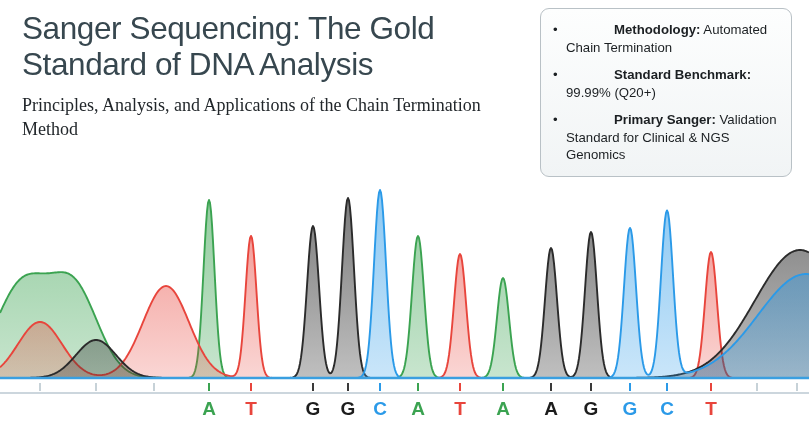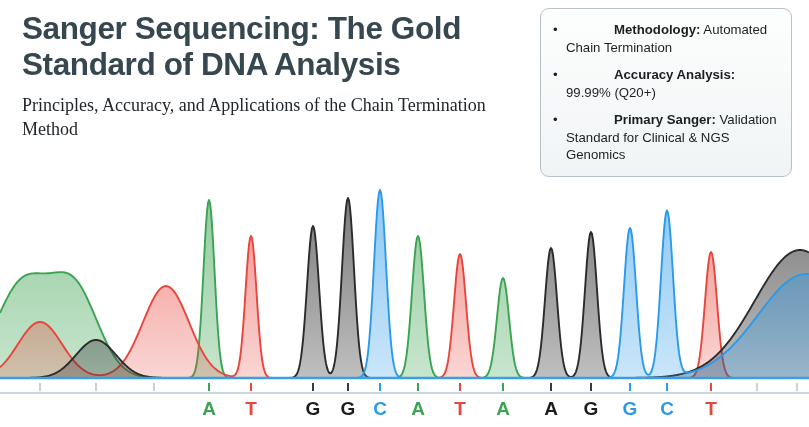--- a/index.html
+++ b/index.html
@@ -26,21 +26,21 @@
   #header-block {
     position: absolute;
     left: 22px;
     top: 10px;
     width: 500px;
   }
   #page-title {
     font-family: "Liberation Sans", sans-serif;
     font-size: 31.5px;
     line-height: 36px;
-    font-weight: bold;
+    font-weight: normal;
     color: #37474f;
     letter-spacing: -0.4px;
     margin: 0;
     white-space: pre-line;
   }
   #page-subtitle {
     font-family: "Liberation Serif", serif;
     font-size: 18px;
     line-height: 24px;
     color: #22272b;
@@ -136,32 +136,32 @@
     line-height: 26px;
   }
 </style>
 </head>
 <body>
 
 <div id="poster">
 
   <div id="header-block">
     <h1 id="page-title">Sanger Sequencing: The Gold Standard of DNA Analysis</h1>
-    <p id="page-subtitle">Principles, Accuracy, and Applications of the Chain Termination Method</p>
+    <p id="page-subtitle">Principles, Analysis, and Applications of the Chain Termination Method</p>
   </div>
 
   <div id="info-box">
     <ul id="info-list">
       <li class="info-item">
         <span class="bullet">•</span>
         <span class="lbl">Methodology:</span><span class="val"> Automated Chain Termination</span>
       </li>
       <li class="info-item">
         <span class="bullet">•</span>
-        <span class="lbl">Accuracy Analysis:</span><span class="val"> 99.99% (Q20+)</span>
+        <span class="lbl">Standard Benchmark:</span><span class="val"> 99.99% (Q20+)</span>
       </li>
       <li class="info-item">
         <span class="bullet">•</span>
         <span class="lbl">Primary Sanger:</span><span class="val"> Validation Standard for Clinical &amp; NGS Genomics</span>
       </li>
     </ul>
   </div>
 
   <div id="chromatogram">
     <svg id="trace-svg" width="809" height="218" viewBox="0 0 809 218" xmlns="http://www.w3.org/2000/svg">

